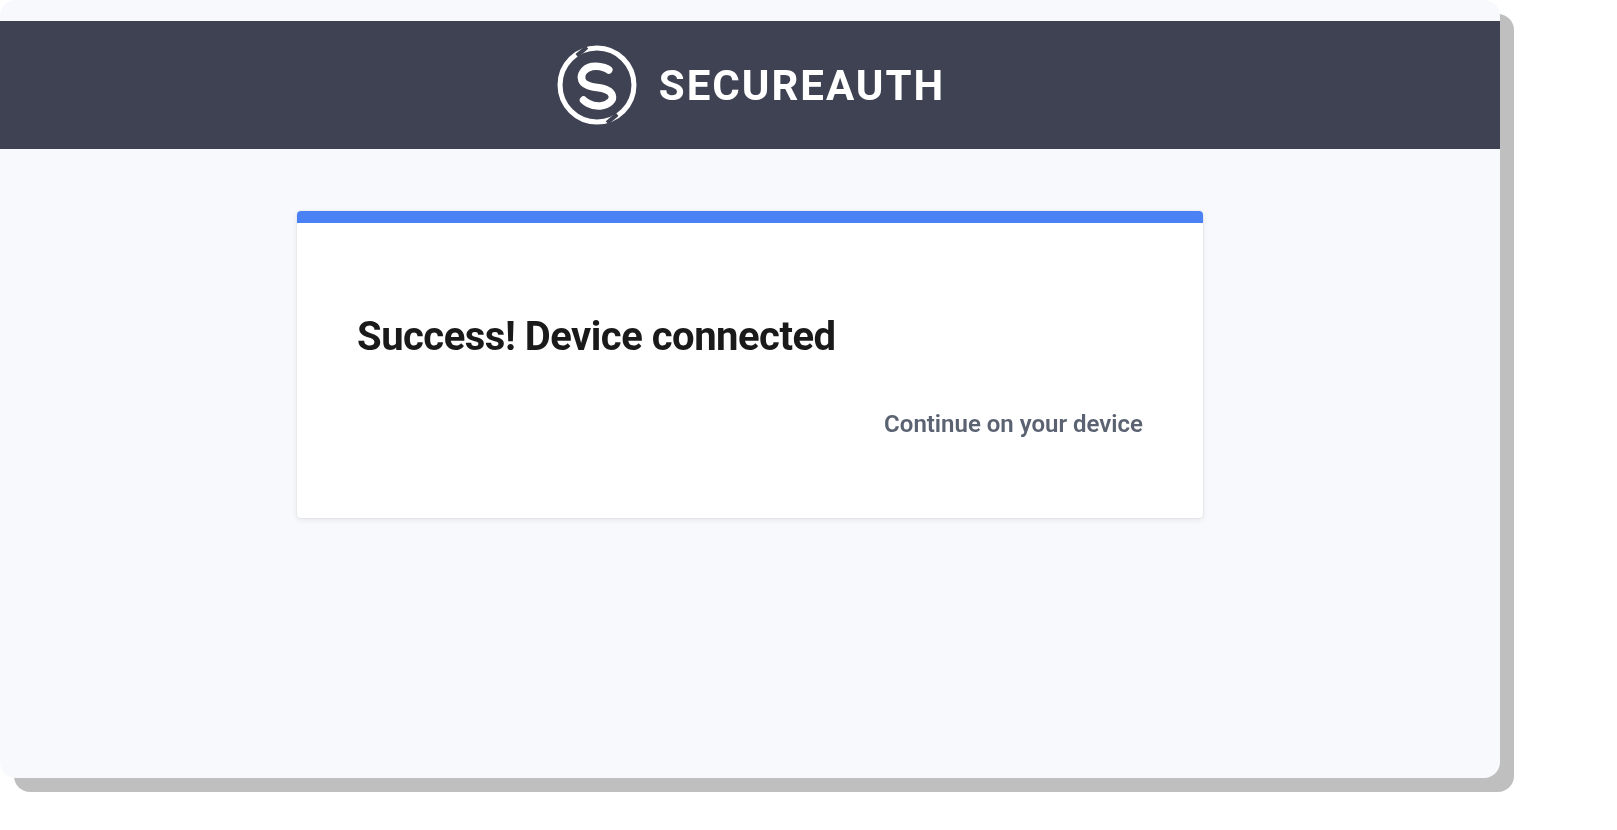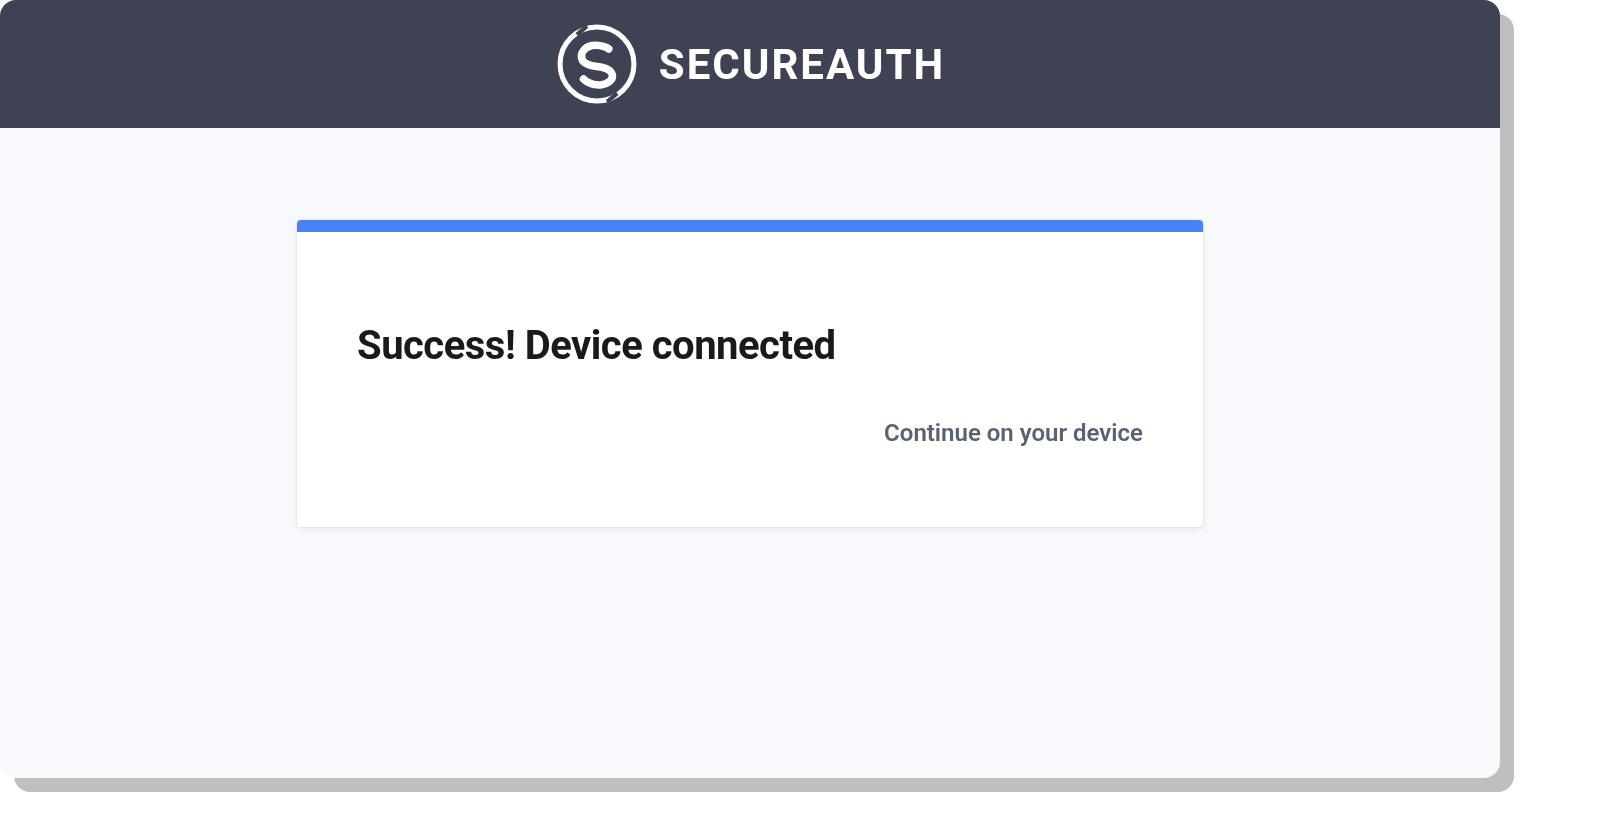--- a/index.html
+++ b/index.html
@@ -26,20 +26,21 @@
       box-shadow: 14px 14px 0 0 rgba(0,0,0,0.25);
     }
     .header {
       width: 100%;
       height: 128px;
       background: #3f4252;
       display: flex;
       align-items: center;
       justify-content: center;
       gap: 20px;
+      margin-top: 21px;
     }
     .logo-icon {
       width: 84px;
       height: 84px;
       display: flex;
       align-items: center;
       justify-content: center;
     }
     .logo-icon svg {
       width: 84px;
@@ -50,21 +51,21 @@
       font-size: 42px;
       font-weight: 700;
       letter-spacing: 2px;
     }
     .content-area {
       width: 100%;
       height: calc(100% - 128px);
       display: flex;
       align-items: flex-start;
       justify-content: center;
-      padding-top: 92px;
+      padding-top: 62px;
     }
     .card {
       width: 906px;
       background: #ffffff;
       border-radius: 4px;
       box-shadow: 0 2px 6px rgba(0,0,0,0.08), 0 0 0 1px rgba(0,0,0,0.03);
       overflow: hidden;
     }
     .card-accent {
       height: 12px;

